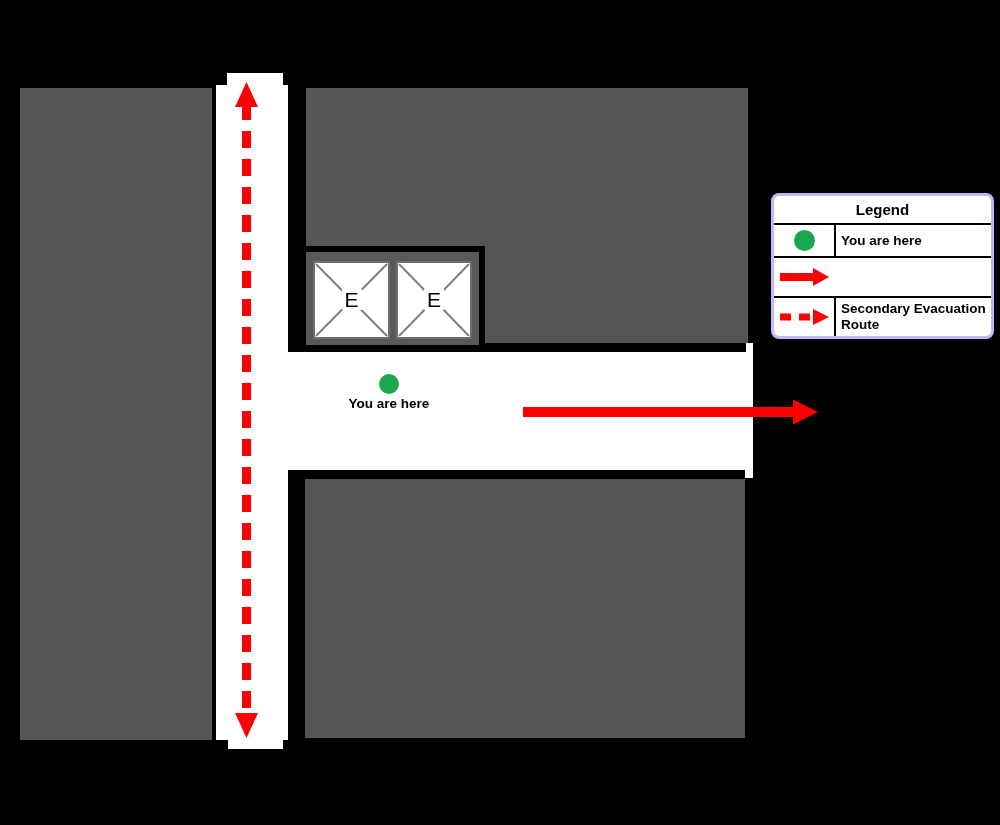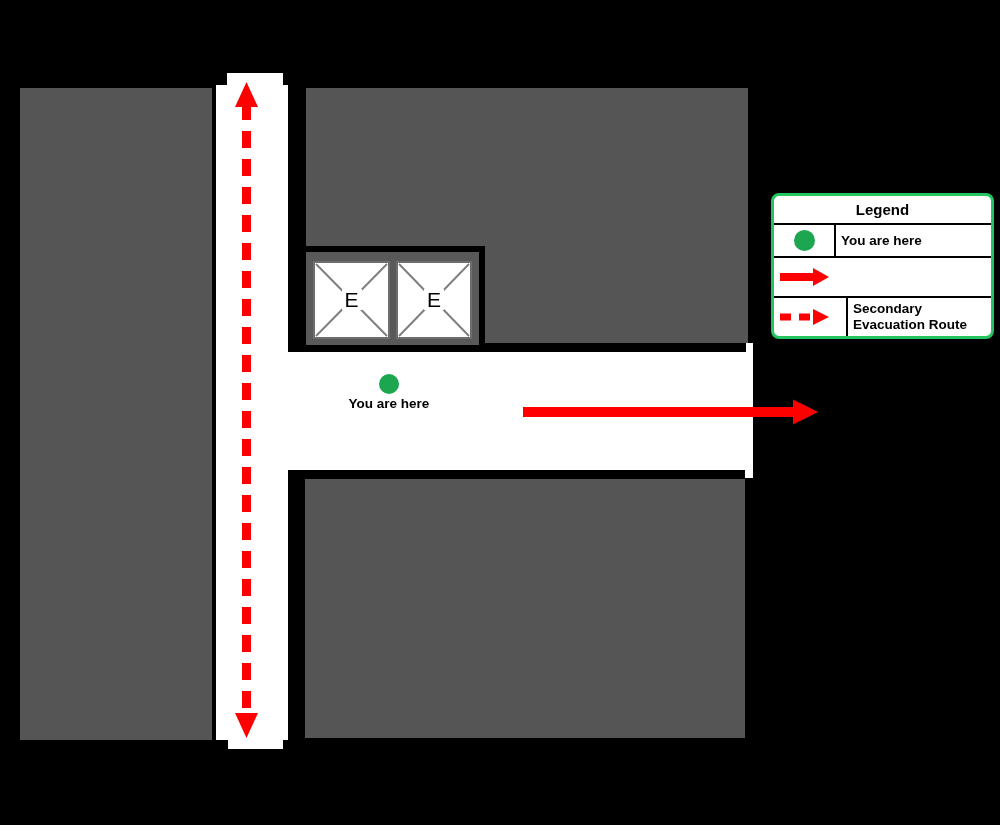--- a/index.html
+++ b/index.html
@@ -18,30 +18,30 @@
                background:#fff;padding:0 3px;font-size:21px;color:#000;line-height:1;}
 
   
   .dot{width:20px;height:20px;border-radius:50%;background:#1CA64F;}
   .here-label{left:330px;top:396px;width:118px;text-align:center;
               font-size:13.5px;font-weight:bold;color:#000;}
 
   .routes{left:0;top:0;width:1000px;height:825px;pointer-events:none;}
 
   
-  .legend{left:771px;top:193px;width:217px;background:#fff;border:3px solid #22c55e;
+  .legend{left:771px;top:193px;width:217px;background:#fff;border:3px solid #c4b5fd;
           border-radius:8px;overflow:hidden;color:#000;}
   .legend-title{height:27px;display:flex;align-items:center;justify-content:center;
                 font-weight:bold;font-size:15px;}
   .legend-row{display:grid;grid-template-columns:60px 1fr;border-top:2px solid #000;}
   .legend-sym{display:flex;align-items:center;justify-content:center;}
   .legend-lab{border-left:2px solid #000;padding:3px 5px;font-weight:bold;
               font-size:13.5px;line-height:1.18;display:flex;align-items:center;}
   .legend .dot{width:21px;height:21px;}
-  .r1{height:31px;} .r2{min-height:38px;} .r3{min-height:37px;gap:12px;}
+  .r1{height:31px;} .r2{min-height:38px;} .r3{min-height:37px;}
 </style>
 </head>
 <body>
 
 <div class="stage">
 
   <div class="abs room" style="left:20px;top:88px;width:192px;height:652px;"></div>
   <div class="abs room" style="left:306px;top:88px;width:442px;height:255px;"></div>
   <div class="abs room" style="left:305px;top:479px;width:440px;height:259px;"></div>
 

